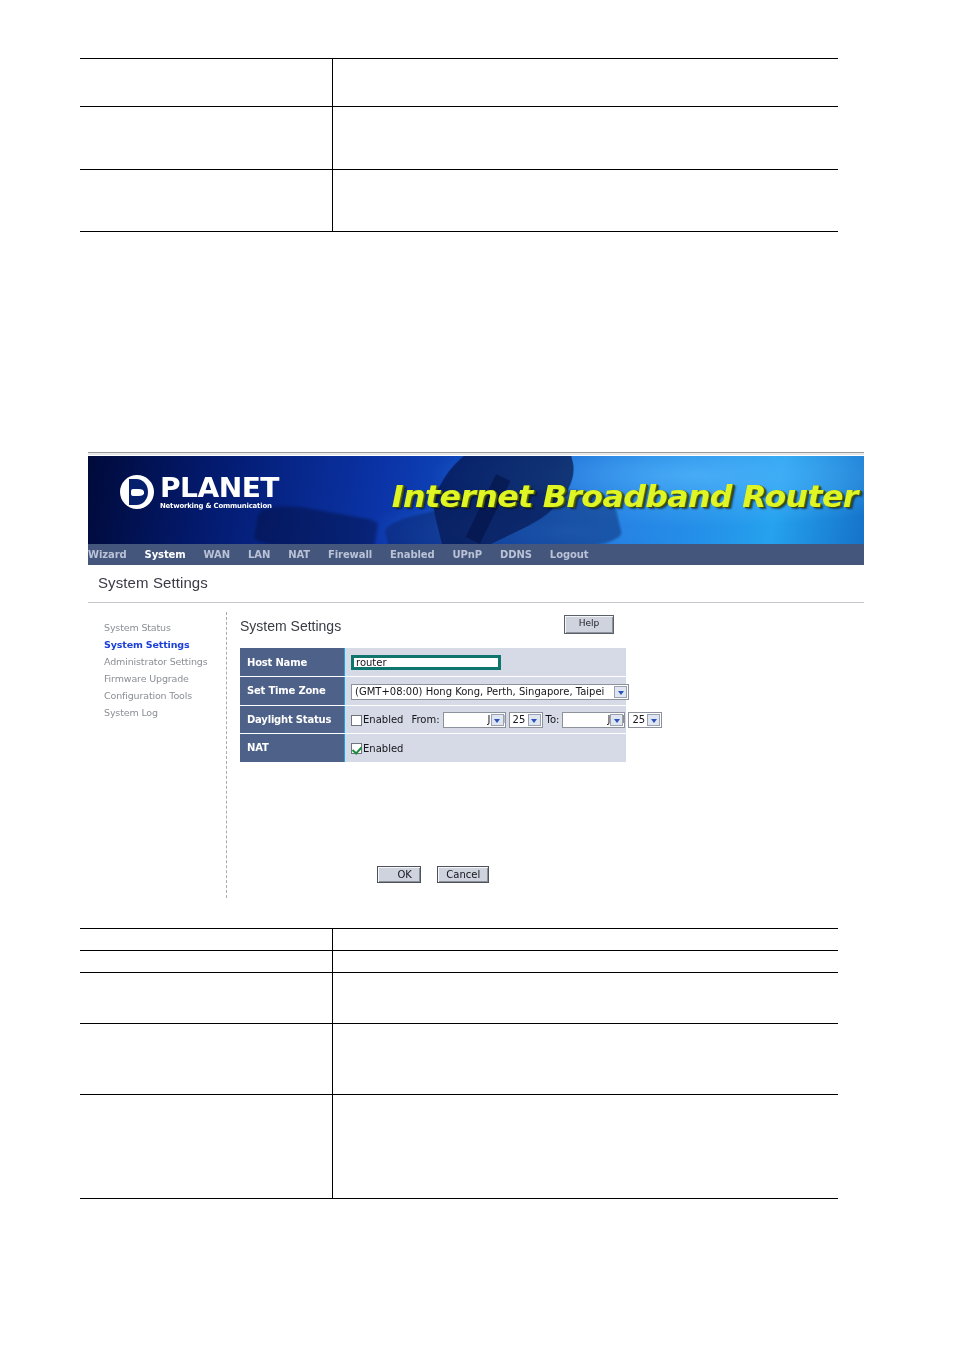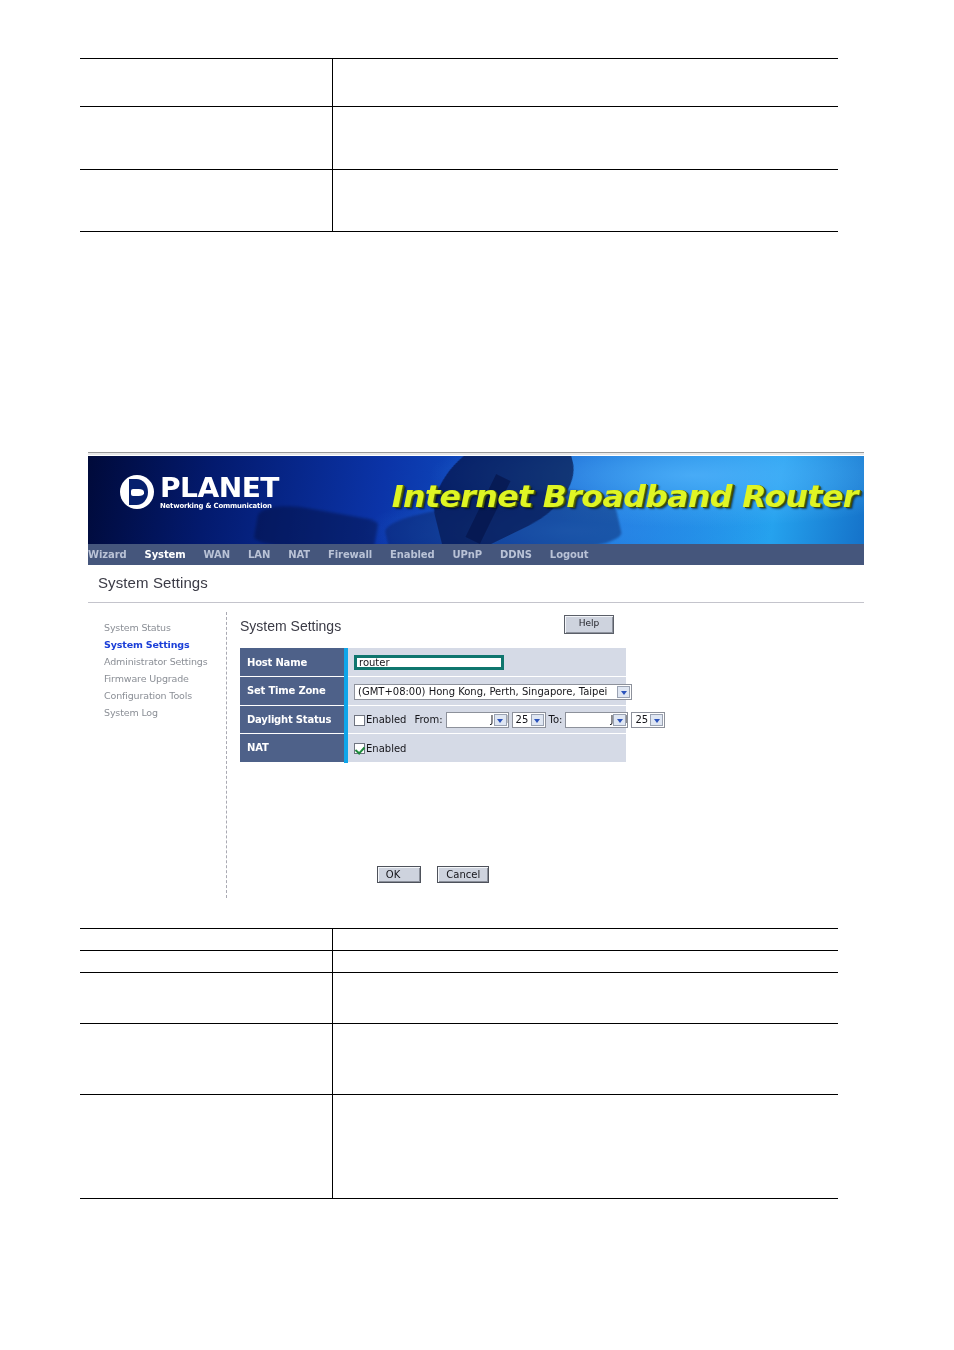--- a/index.html
+++ b/index.html
@@ -309,21 +309,21 @@
   }
   td.lbl {
     width: 97px;
     background: #4e6189;
     color: #ffffff;
     font-family: "DejaVu Sans", sans-serif;
     font-weight: bold;
     font-size: 10px;
     padding-left: 7px;
     letter-spacing: -0.2px;
-    border-right: 4px solid #0ea5e9;
+    border-right: 1px solid #0ea5e9;
     white-space: nowrap;
   }
   td.val {
     background: #d5dae6;
     padding-left: 6px;
     vertical-align: middle;
     white-space: nowrap;
   }
   .txt-input {
     border: 3px solid #0f766e;
@@ -426,21 +426,21 @@
     background: #ced3de;
     border: 1px solid #4e525b;
     box-shadow: inset 1px 1px 0 #f5f7fa, inset -1px -1px 0 #8a8f9a;
     font-family: "DejaVu Sans", sans-serif;
     font-size: 10px;
     color: #15151a;
     height: 17px;
     line-height: 15px;
     min-width: 44px;
     padding: 0 8px;
-    text-align: left;
+    text-align: right;
     cursor: pointer;
     margin: 0 6px;
     box-sizing: border-box;
   }
 </style>
 </head>
 <body>
 
 <table class="doc-table" id="table-top">
   <tbody>

